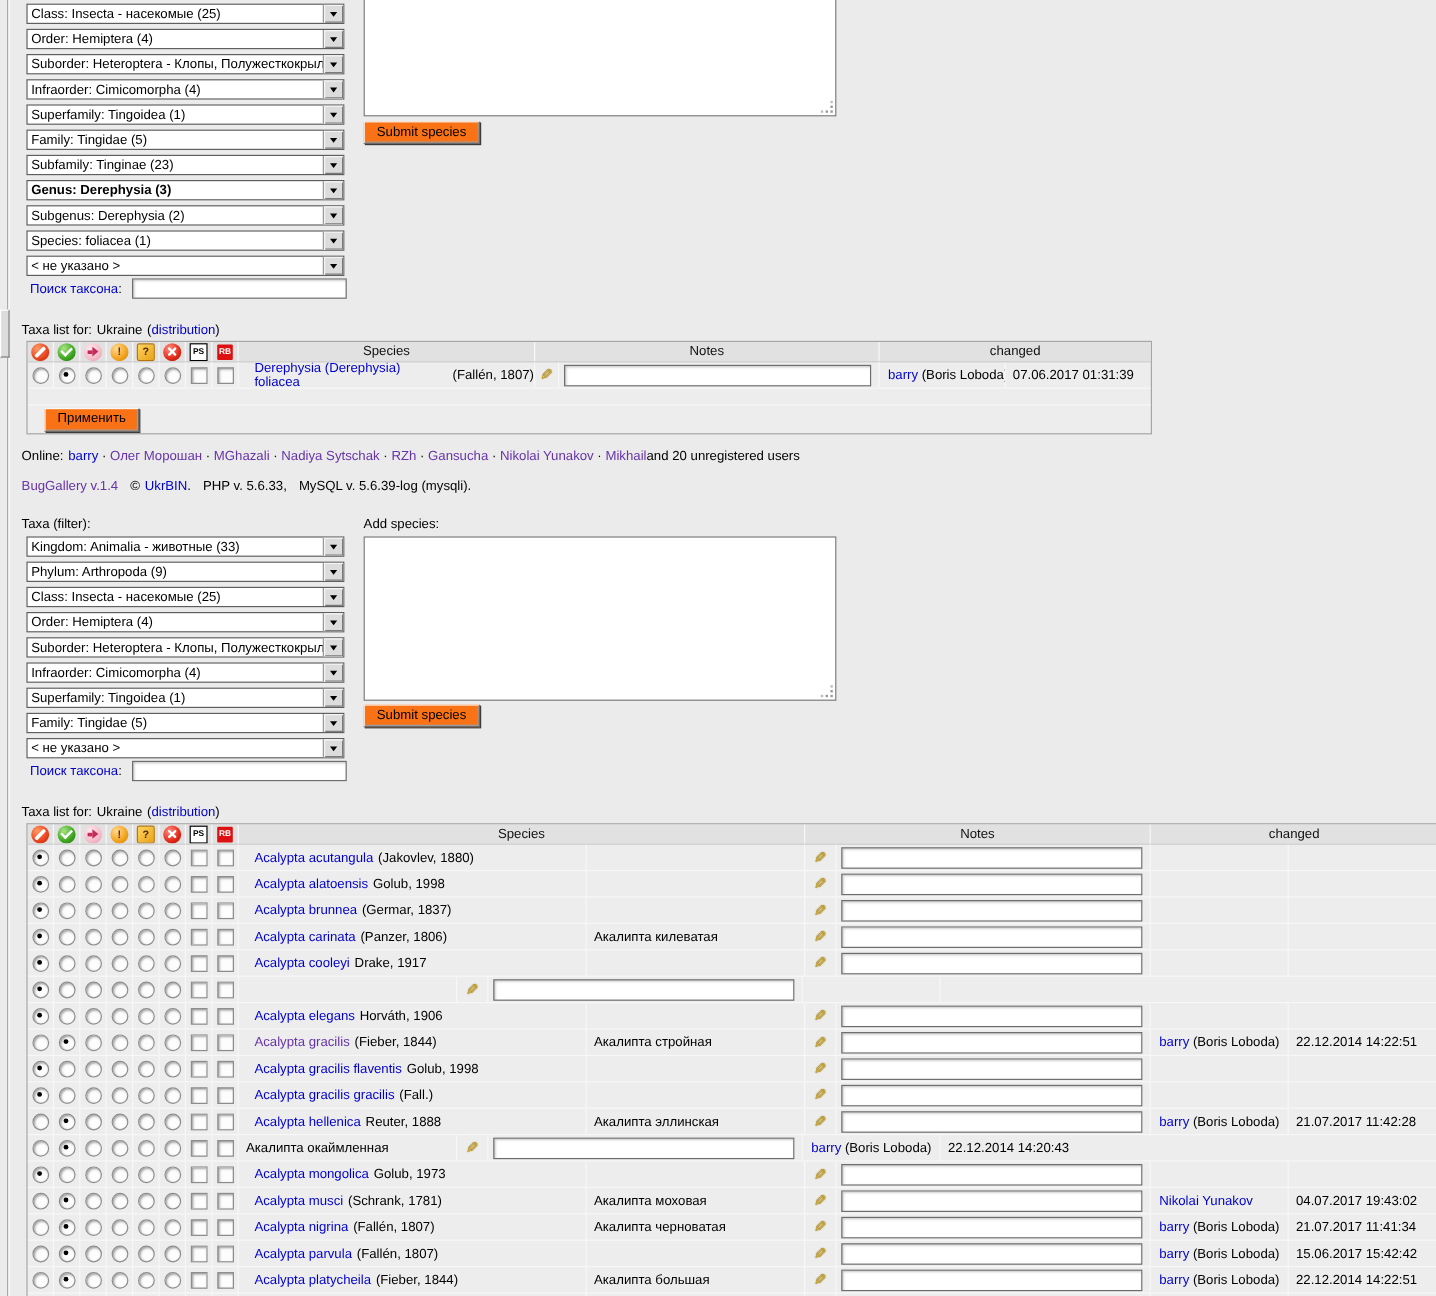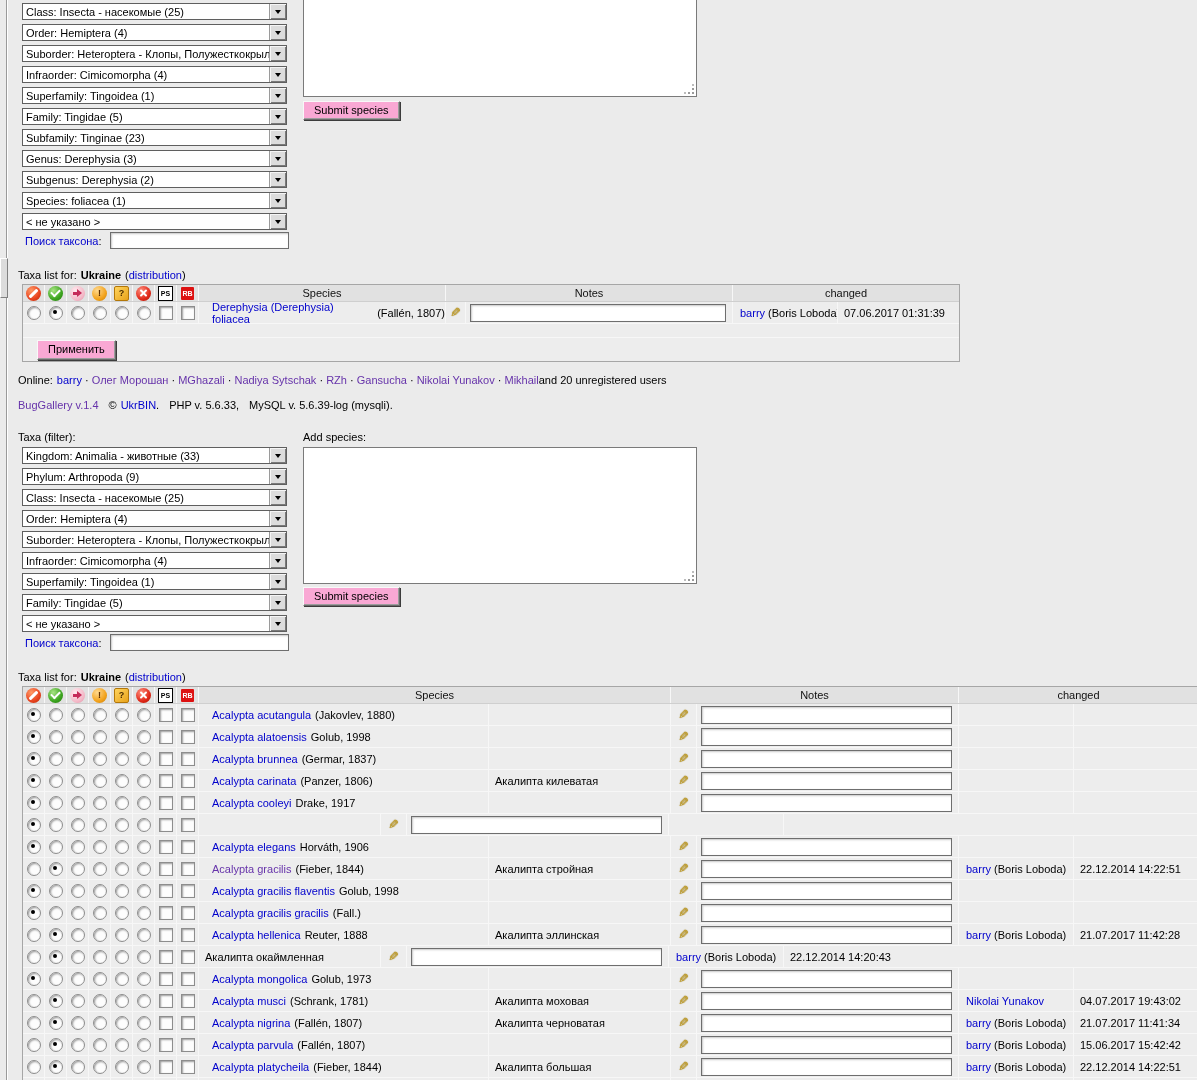--- a/index.html
+++ b/index.html
@@ -30,21 +30,21 @@
   .sel-ar{width:0;height:0;border-left:3px solid transparent;border-right:3px solid transparent;border-top:4px solid #000;display:block}
 
   .inp{background:#fff;border:1px solid #6e6e6e;box-shadow:inset 1px 1px 2px rgba(0,0,0,.22);
     box-sizing:border-box;font-family:inherit;font-size:11px;padding:0 3px;outline:none}
   .ta{position:absolute;background:#fff;border:1px solid #7a7a7a;box-sizing:border-box}
   .grip{position:absolute;right:2px;bottom:2px;width:10px;height:10px}
   .grip i{position:absolute;width:2px;height:2px;background:#9a9a9a;display:block}
   .grip i.d1{right:0;bottom:0}.grip i.d2{right:0;bottom:4px}.grip i.d3{right:4px;bottom:0}
   .grip i.d4{right:0;bottom:8px;background:#bdbdbd}.grip i.d5{right:8px;bottom:0;background:#bdbdbd}
 
-  .btn3d{position:absolute;height:19px;background:#f9a8d4;color:#000;
+  .btn3d{position:absolute;height:19px;background:#f97316;color:#000;
     border:1px solid #6b6b6b;border-top-color:#f8f8f8;border-left-color:#f8f8f8;
     box-shadow:1px 1px 0 #3c3c3c, inset -1px -1px 0 #9d9d9d;
     font-family:inherit;font-size:11px;padding:1px 10px 2px;cursor:pointer}
 
   
   .tbl{position:absolute;background:#ededed;border:1px solid #a6a6a6;box-sizing:border-box;overflow:hidden}
   .trow{display:flex;align-items:center;box-sizing:border-box;border-bottom:1px solid #f7f7f7}
   .thead{height:17px;background:#e1e1e1;border-bottom:1px solid #cfcfcf}
   .tbodyr{height:22px}
   .cell{box-sizing:border-box;height:100%;display:flex;align-items:center;border-right:1px solid #f7f7f7;overflow:hidden}
@@ -93,21 +93,21 @@
   .ic-delete{background:radial-gradient(circle at 35% 30%, #ff8d7d, #e02818 60%, #a81202)}
   .ic-delete::before,.ic-delete::after{content:"";position:absolute;width:9px;height:2px;background:#fff;border-radius:1px}
   .ic-delete::before{transform:rotate(45deg)}
   .ic-delete::after{transform:rotate(-45deg)}
   .ic-ps{border-radius:0;background:#fff;border:1px solid #000;width:13px;height:13px;font-size:7px;color:#000;letter-spacing:0}
   .ic-rb{border-radius:1px;background:#dd1111;width:13px;height:13px;font-size:7px;color:#fff}
 
   .pencil{display:inline-block;transform:scaleX(-1);color:#c9a227;font-size:13px;text-shadow:0 0 1px #7c6000;cursor:pointer}
 
   .title-line{position:absolute;font-size:11px;white-space:nowrap}
-  .bold{font-weight:bold}
+  .bold{font-weight:normal}
   .sp{display:inline-block;width:4px}
   .sp2{display:inline-block;width:10px}
 </style>
 </head>
 <body style="background: rgb(235, 235, 235);">
 
 <div class="left-strip">
   <span class="line"></span>
   <span class="hl"></span>
   <span class="thumb"></span>
@@ -149,21 +149,21 @@
       <span class="sel-dd">
         <i class="sel-ar"></i>
       </span>
     </div>
     <div class="sel" style="top: 126px;">
       <span class="sel-txt">Subfamily: Tinginae (23)</span>
       <span class="sel-dd">
         <i class="sel-ar"></i>
       </span>
     </div>
-    <div class="sel" style="top: 147px;">
+    <div class="sel" style="top: 147px; font-weight: bold;">
       <span class="sel-txt">Genus: Derephysia (3)</span>
       <span class="sel-dd">
         <i class="sel-ar"></i>
       </span>
     </div>
     <div class="sel" style="top: 168px;">
       <span class="sel-txt">Subgenus: Derephysia (2)</span>
       <span class="sel-dd">
         <i class="sel-ar"></i>
       </span>

